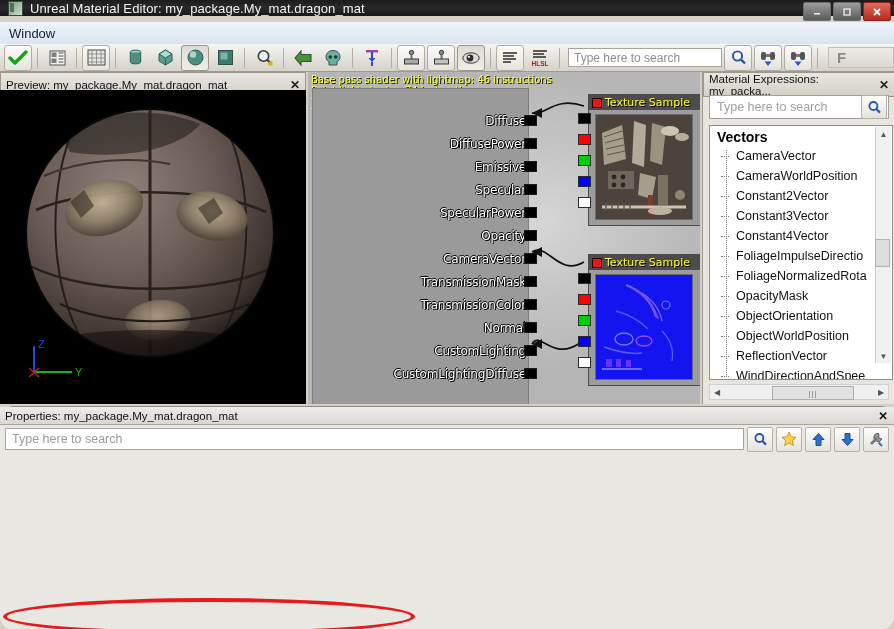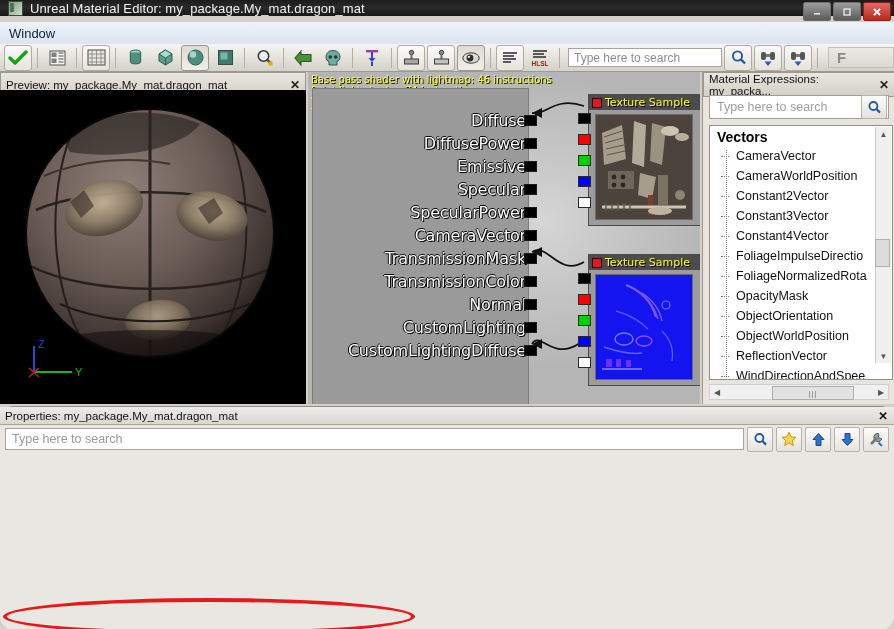--- a/index.html
+++ b/index.html
@@ -98,21 +98,21 @@
 
   .mat-node{
     position:absolute;left:4px;top:16px;width:215px;height:316px;
     background:#9a9a9a;border:1px solid #7d7d7d;
   }
   .mat-row{
     position:relative;height:23px;display:flex;align-items:center;justify-content:flex-end;
     padding-right:2px;box-sizing:border-box;
   }
   .mat-row span{
-    font-size:16px;color:#fff;text-shadow:1px 1px 0 #000, -1px 0 0 #000, 0 -1px 0 #000;
+    font-size:12px;color:#fff;text-shadow:1px 1px 0 #000, -1px 0 0 #000, 0 -1px 0 #000;
     font-family:"DejaVu Sans",sans-serif;letter-spacing:-.2px;white-space:nowrap;
   }
   .pin{
     position:absolute;right:-9px;width:11px;height:9px;background:#000;border:1px solid #1a1a1a;
   }
 
   .tex-node{position:absolute;border:1px solid #4a4a4a;background:#9c9c9c;}
   .tex-head{
     height:15px;background:#4c4c4c;display:flex;align-items:center;padding-left:3px;box-sizing:border-box;
   }
@@ -448,20 +448,24 @@
       </div>
       <div class="mat-row">
         <span>Specular</span>
         <i class="pin"></i>
       </div>
       <div class="mat-row">
         <span>SpecularPower</span>
         <i class="pin"></i>
       </div>
       <div class="mat-row">
+        <span>Opacity</span>
+        <i class="pin"></i>
+      </div>
+      <div class="mat-row">
         <span>CameraVector</span>
         <i class="pin"></i>
       </div>
       <div class="mat-row">
         <span>TransmissionMask</span>
         <i class="pin"></i>
       </div>
       <div class="mat-row">
         <span>TransmissionColor</span>
         <i class="pin"></i>

